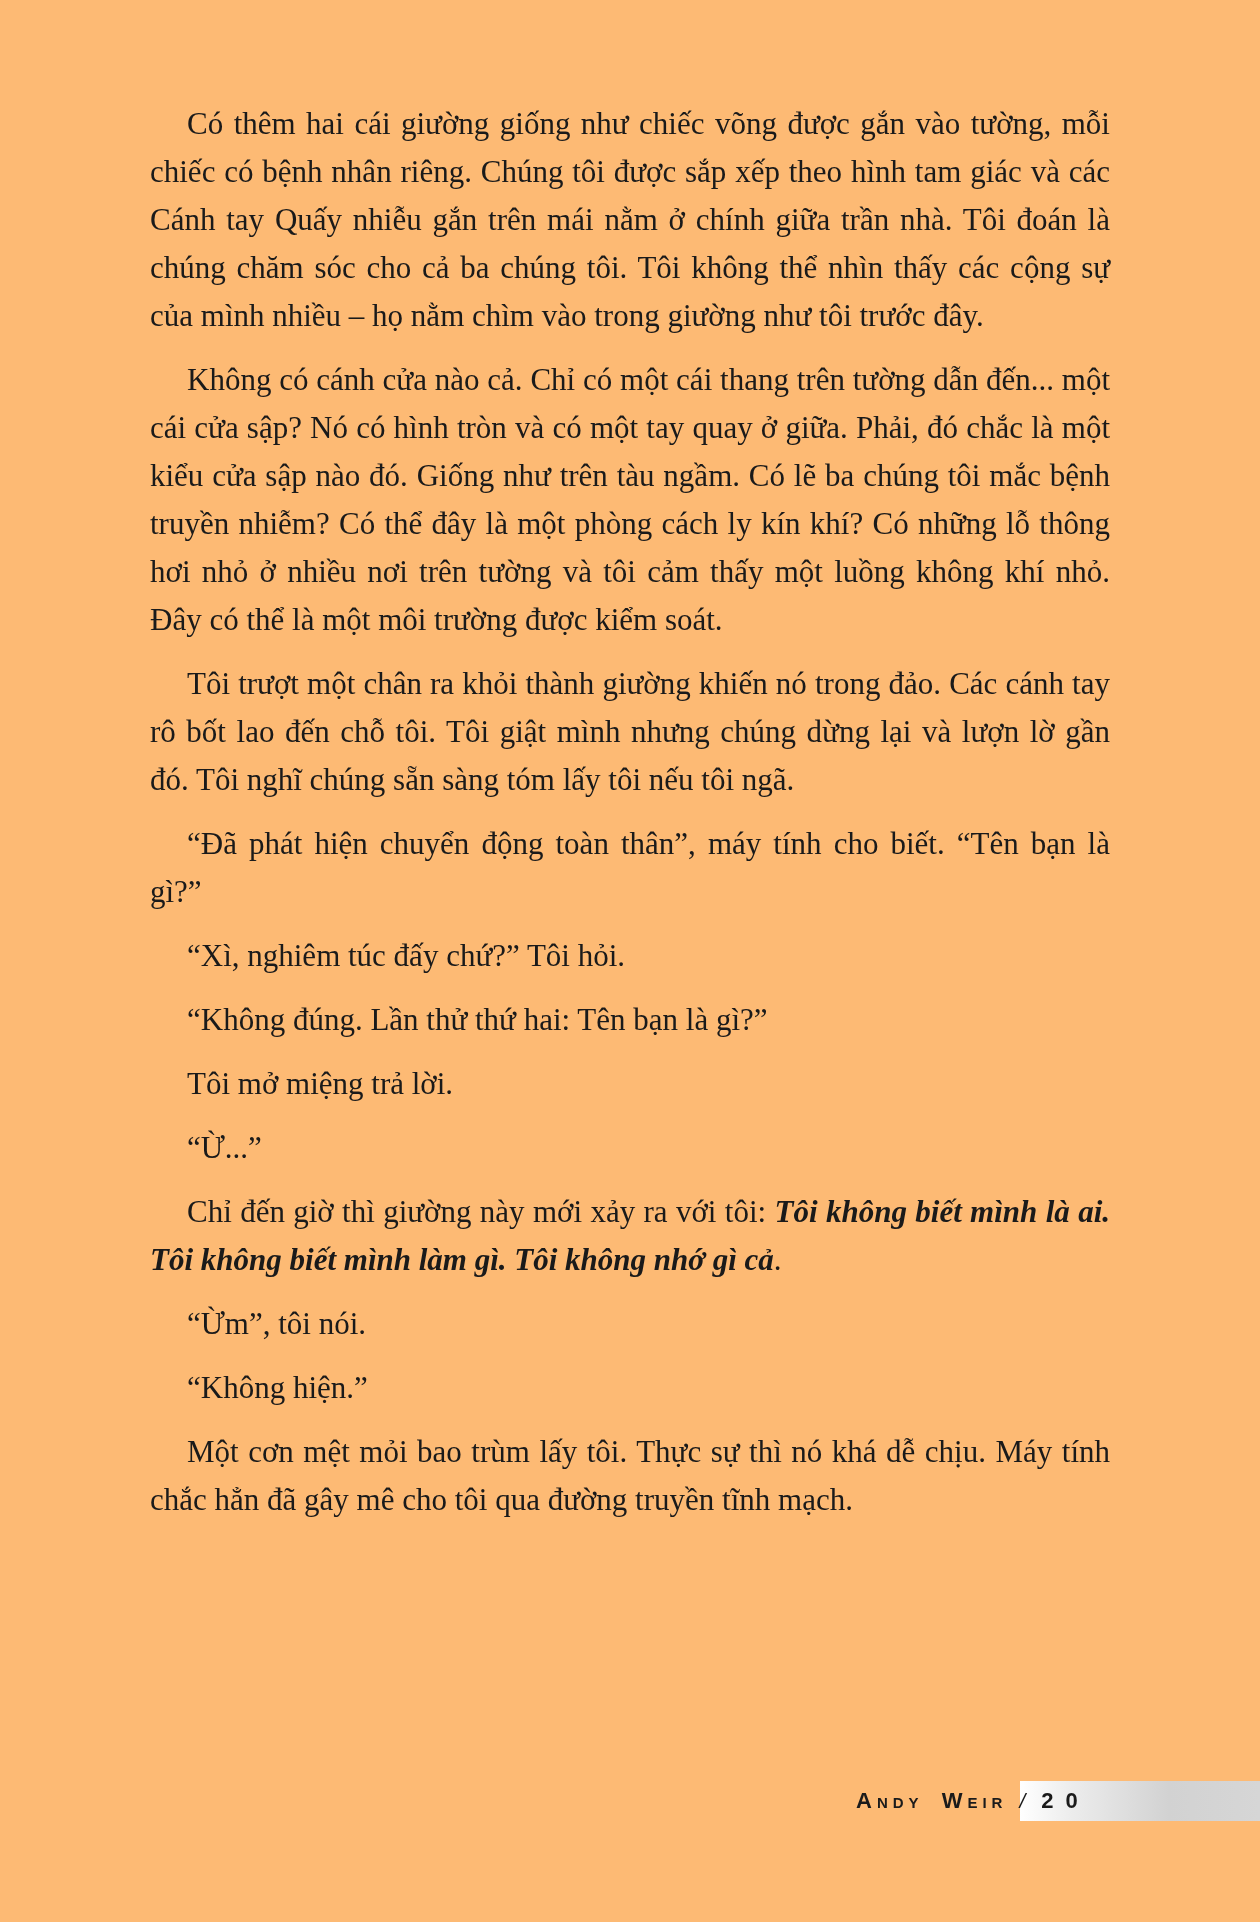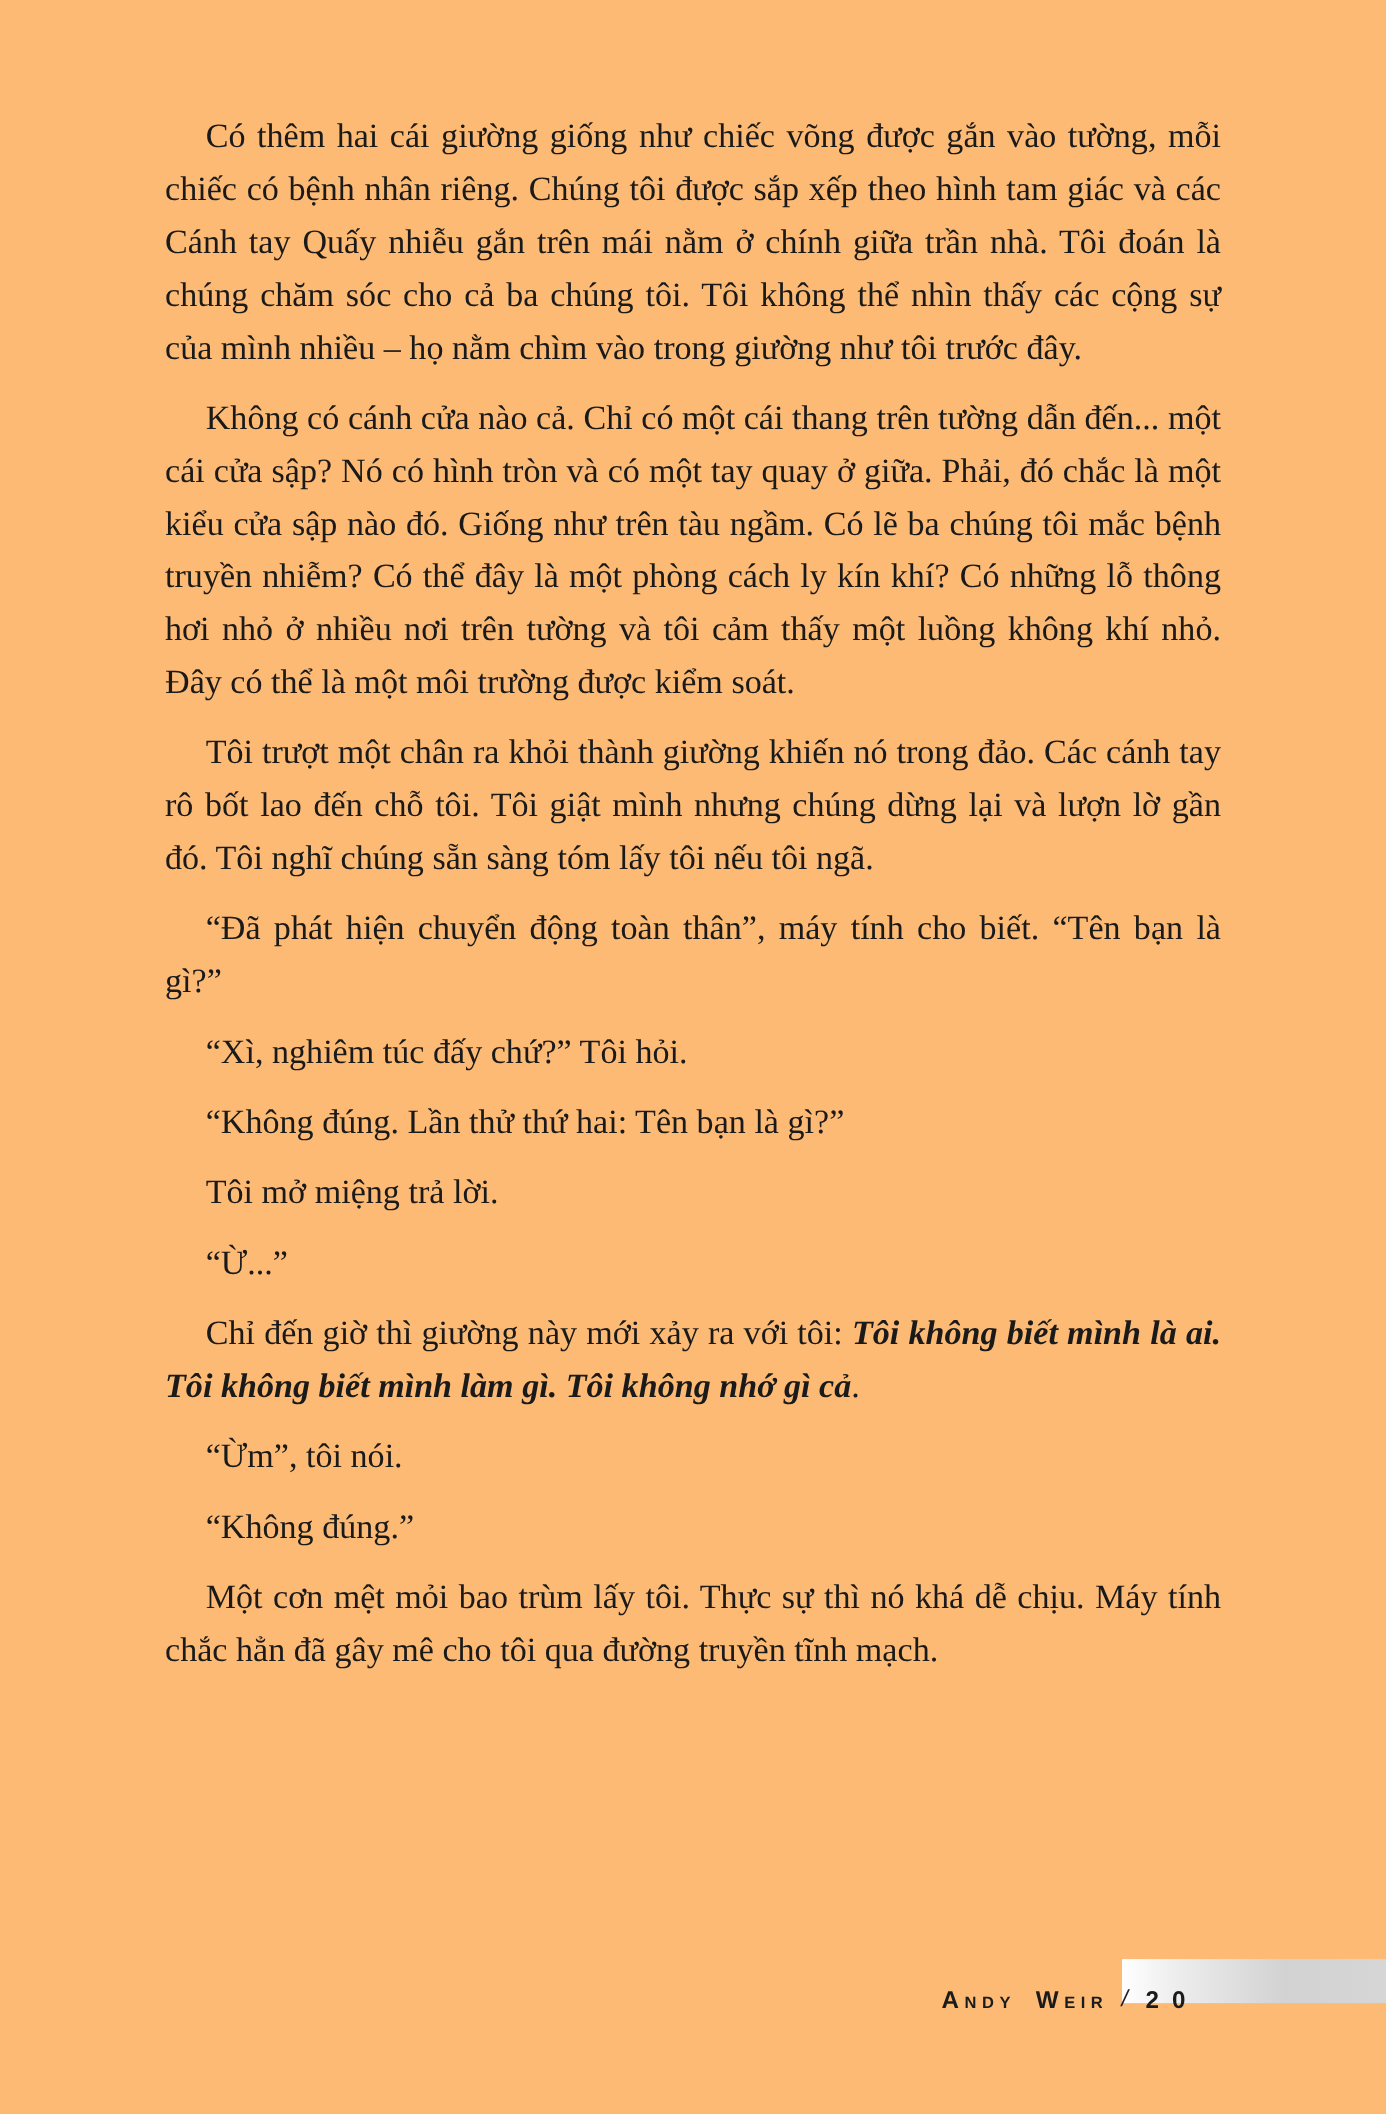--- a/index.html
+++ b/index.html
@@ -52,21 +52,20 @@
     left: 856px;
     top: 1781px;
     height: 40px;
     display: flex;
     align-items: center;
     font-family: "Liberation Sans", "DejaVu Sans", sans-serif;
     font-variant: small-caps;
     font-weight: bold;
     color: #1b1b1b;
     white-space: nowrap;
-    margin-top: 17px;
   }
   .footer .author {
     font-size: 22px;
     letter-spacing: 5px;
     word-spacing: 7px;
   }
   .footer .sep {
     font-size: 21px;
     font-weight: normal;
     font-style: italic;
@@ -85,21 +84,21 @@
     <p class="para">Có thêm hai cái giường giống như chiếc võng được gắn vào tường, mỗi chiếc có bệnh nhân riêng. Chúng tôi được sắp xếp theo hình tam giác và các Cánh tay Quấy nhiễu gắn trên mái nằm ở chính giữa trần nhà. Tôi đoán là chúng chăm sóc cho cả ba chúng tôi. Tôi không thể nhìn thấy các cộng sự của mình nhiều – họ nằm chìm vào trong giường như tôi trước đây.</p>
     <p class="para">Không có cánh cửa nào cả. Chỉ có một cái thang trên tường dẫn đến... một cái cửa sập? Nó có hình tròn và có một tay quay ở giữa. Phải, đó chắc là một kiểu cửa sập nào đó. Giống như trên tàu ngầm. Có lẽ ba chúng tôi mắc bệnh truyền nhiễm? Có thể đây là một phòng cách ly kín khí? Có những lỗ thông hơi nhỏ ở nhiều nơi trên tường và tôi cảm thấy một luồng không khí nhỏ. Đây có thể là một môi trường được kiểm soát.</p>
     <p class="para">Tôi trượt một chân ra khỏi thành giường khiến nó trong đảo. Các cánh tay rô bốt lao đến chỗ tôi. Tôi giật mình nhưng chúng dừng lại và lượn lờ gần đó. Tôi nghĩ chúng sẵn sàng tóm lấy tôi nếu tôi ngã.</p>
     <p class="para">“Đã phát hiện chuyển động toàn thân”, máy tính cho biết. “Tên bạn là gì?”</p>
     <p class="para">“Xì, nghiêm túc đấy chứ?” Tôi hỏi.</p>
     <p class="para">“Không đúng. Lần thử thứ hai: Tên bạn là gì?”</p>
     <p class="para">Tôi mở miệng trả lời.</p>
     <p class="para">“Ừ...”</p>
     <p class="para"><span>Chỉ đến giờ thì giường này mới xảy ra với tôi: </span><span class="emph">Tôi không biết mình là ai. Tôi không biết mình làm gì. Tôi không nhớ gì cả</span><span>.</span></p>
     <p class="para">“Ừm”, tôi nói.</p>
-    <p class="para">“Không đúng.”</p>
+    <p class="para">“Không hiện.”</p>
     <p class="para">Một cơn mệt mỏi bao trùm lấy tôi. Thực sự thì nó khá dễ chịu. Máy tính chắc hẳn đã gây mê cho tôi qua đường truyền tĩnh mạch.</p>
   </div>
 
   <div class="footer-bar"></div>
   <div class="footer">
     <span class="author">Andy Weir</span>
     <span class="sep">/</span>
     <span class="pagenum">20</span>
   </div>
 </div>

